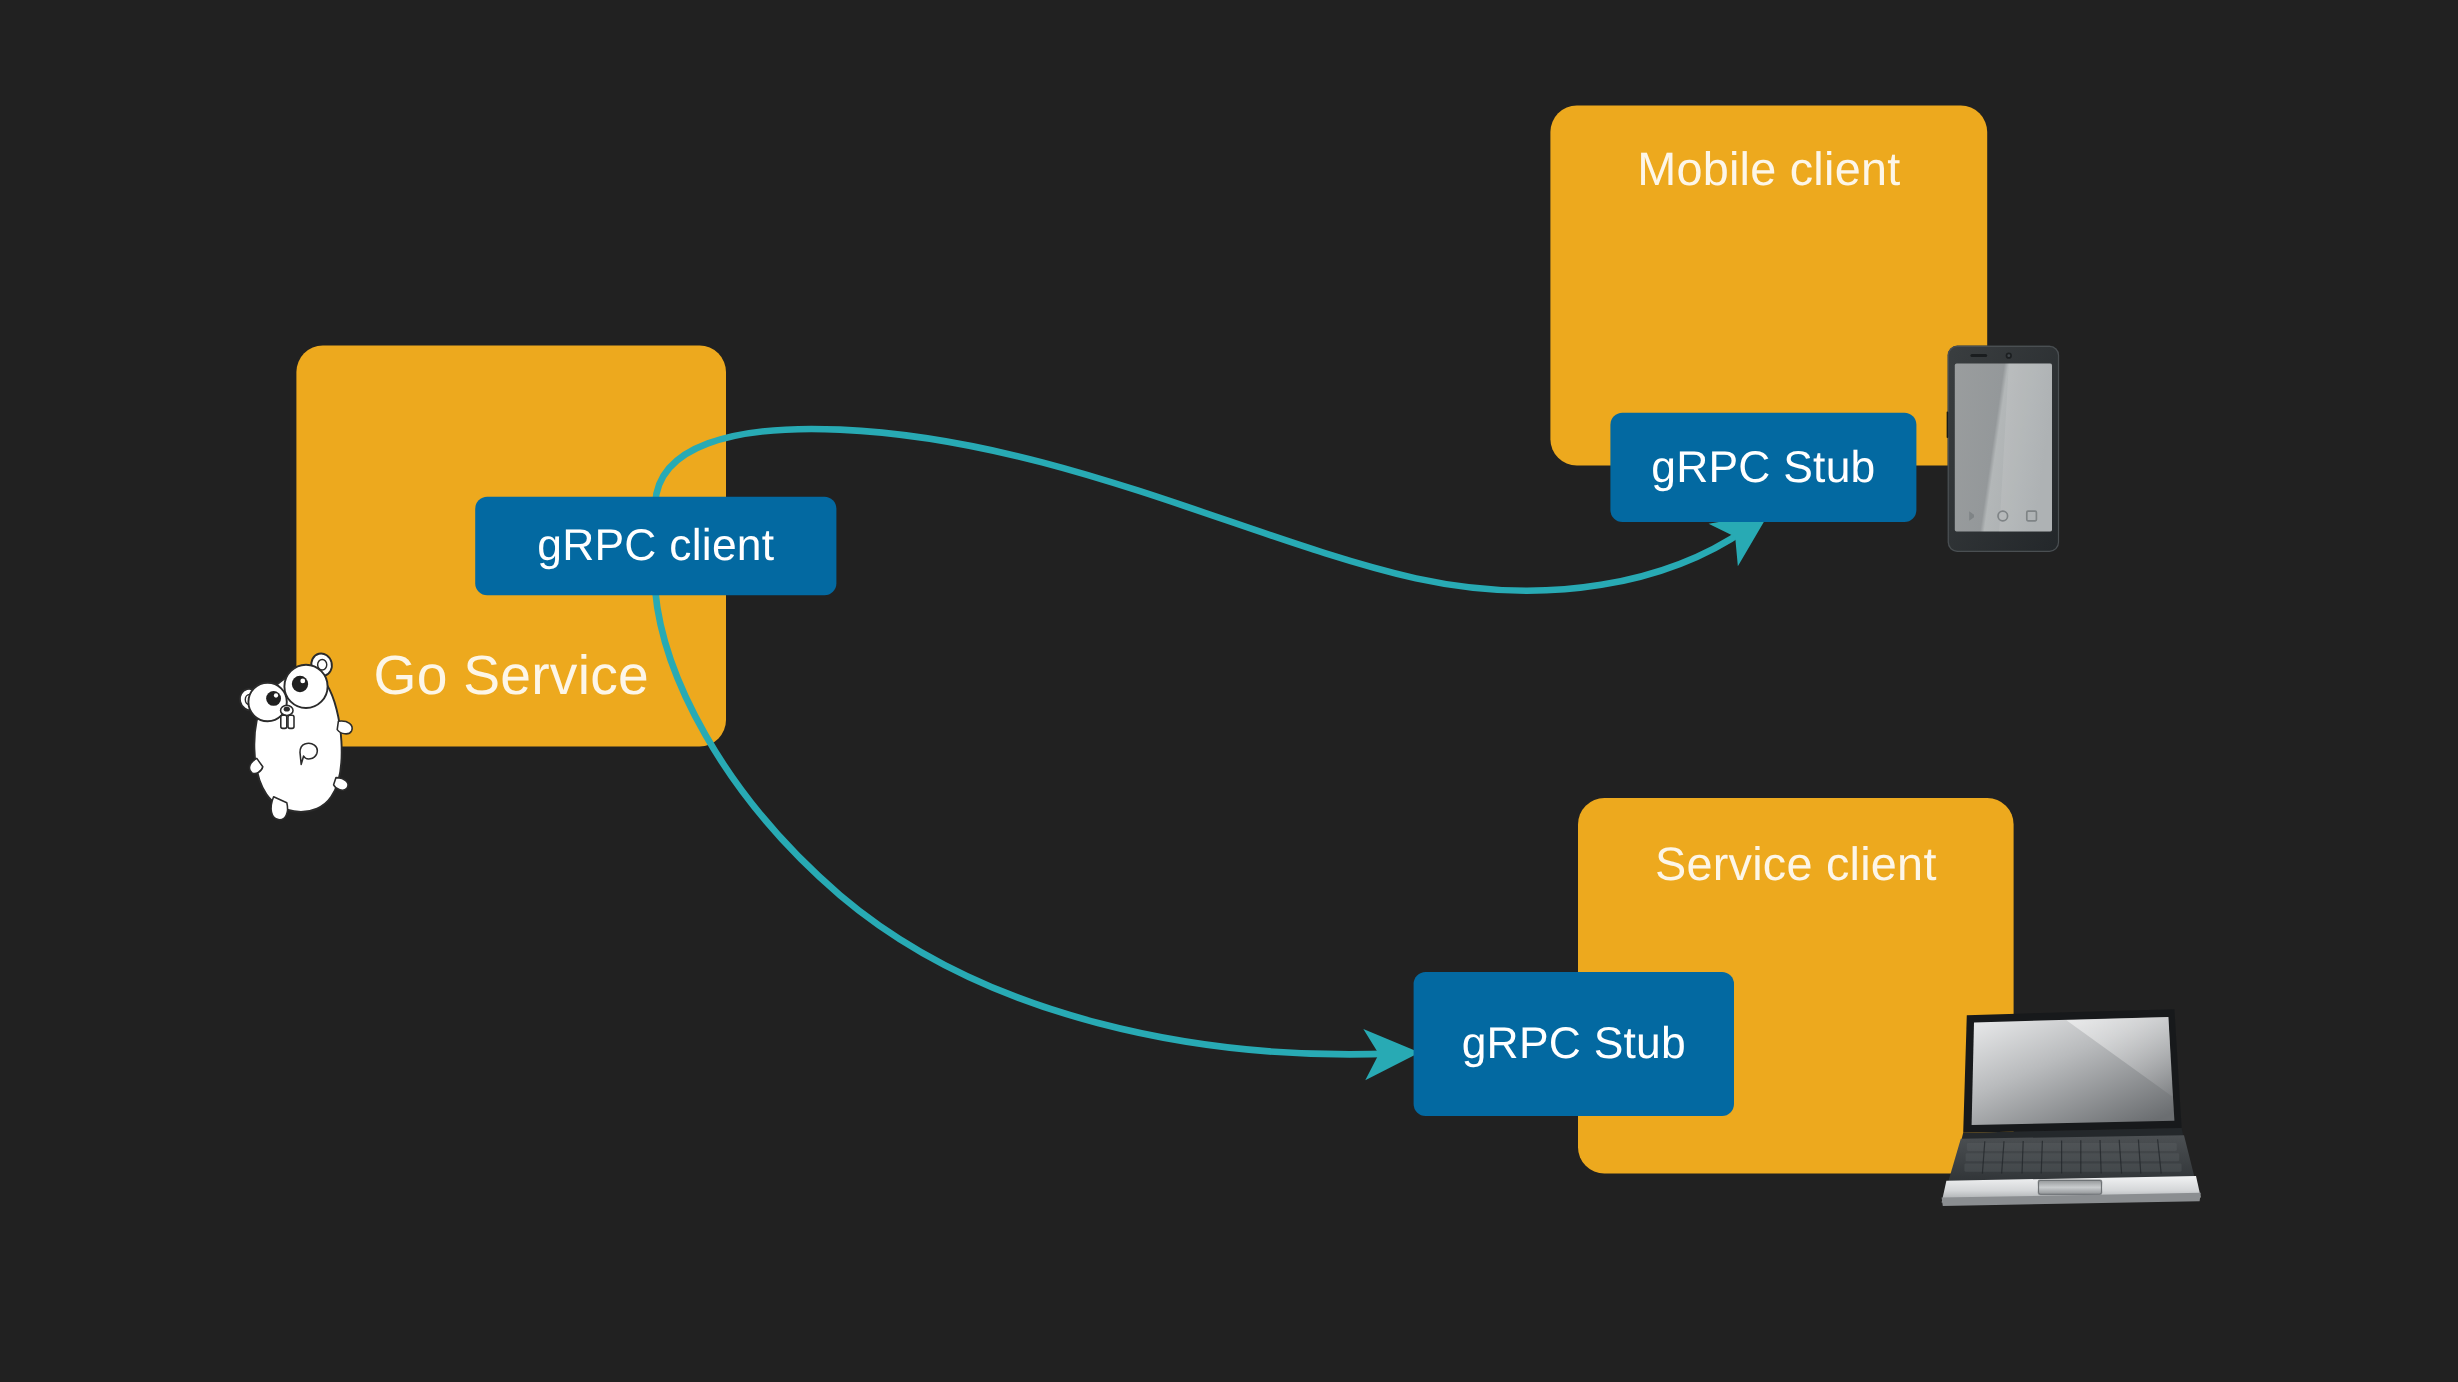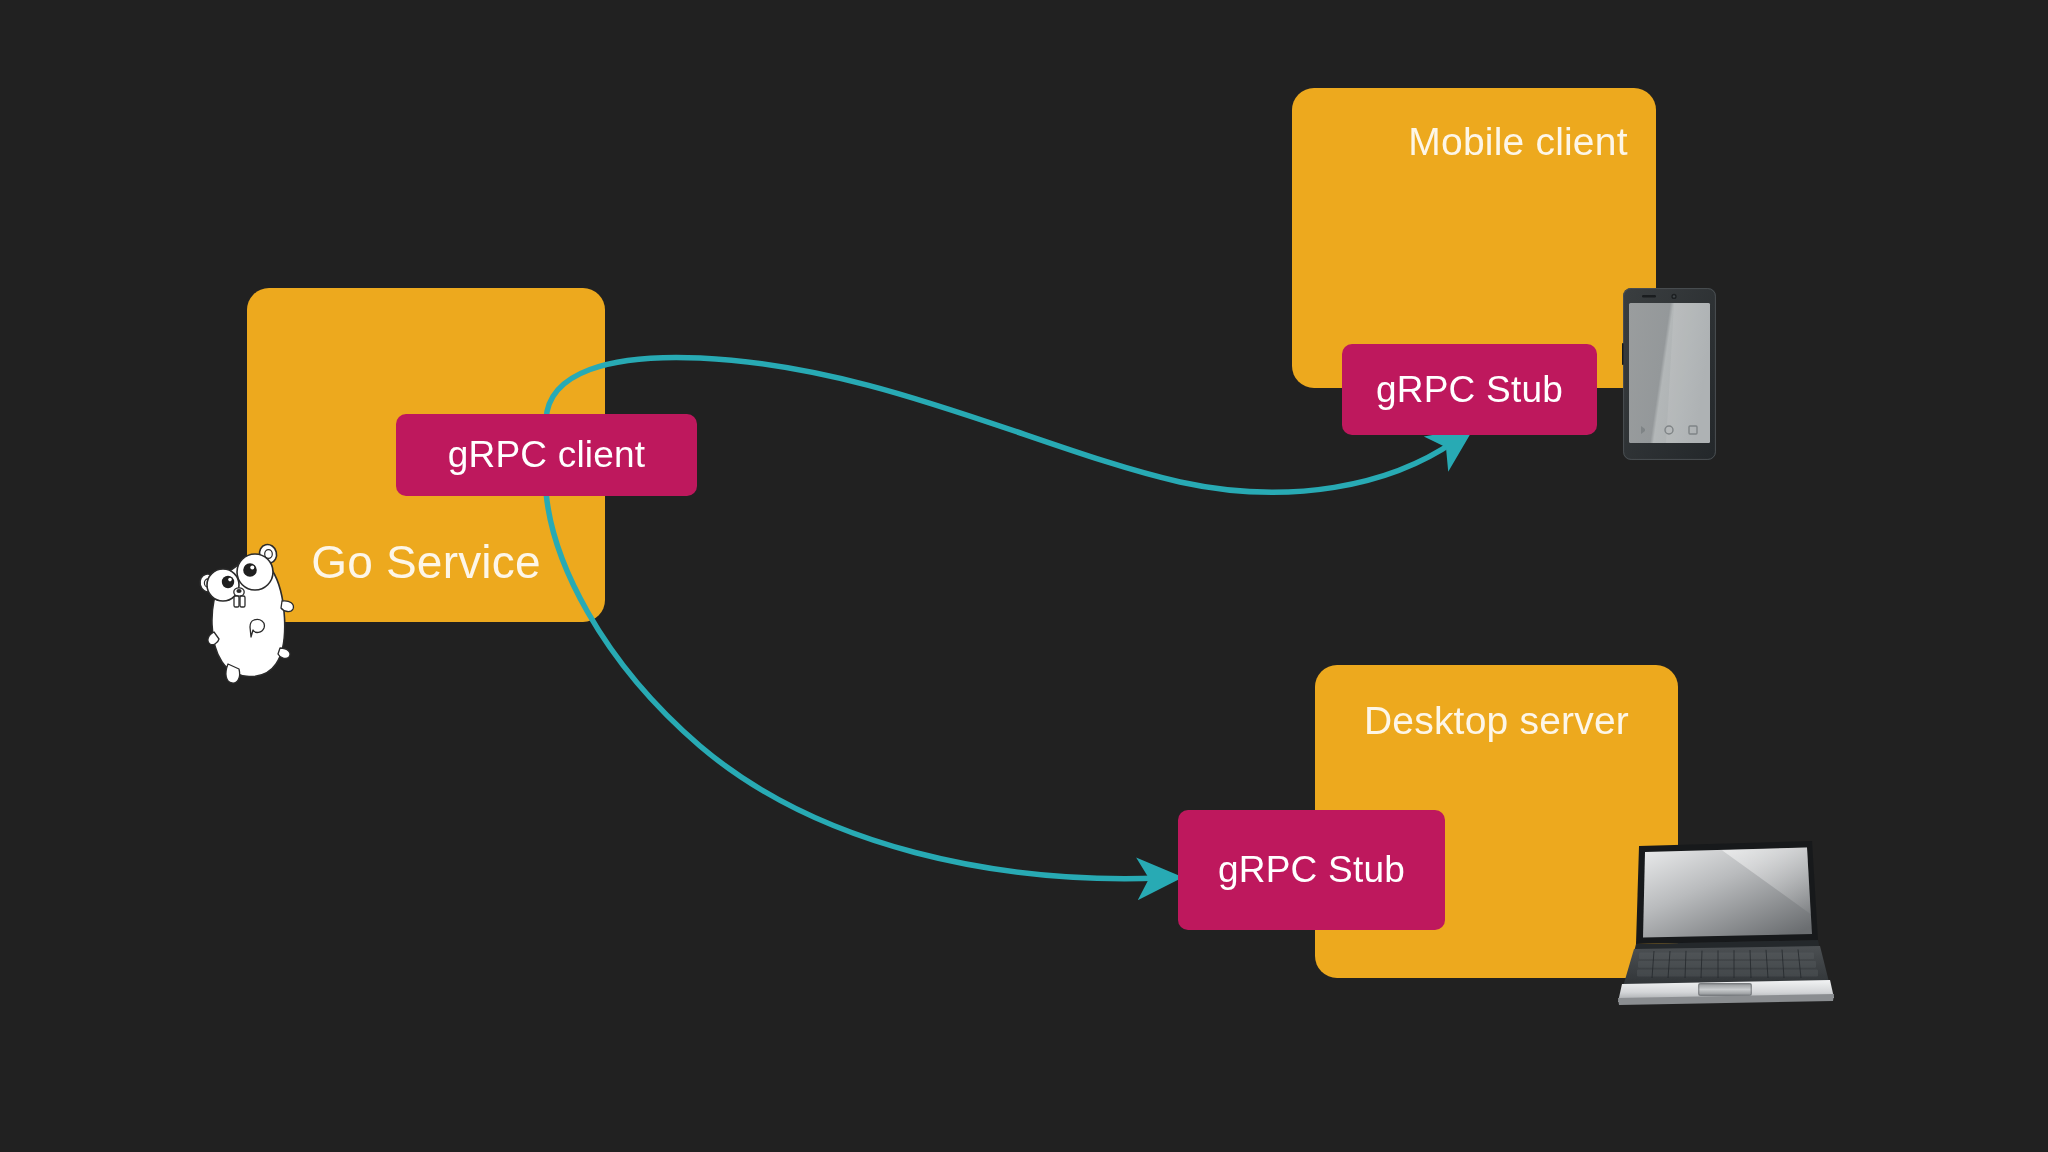--- a/index.html
+++ b/index.html
@@ -55,39 +55,38 @@
   #mobile-client-panel {
     left: 1292px;
     top: 88px;
     width: 364px;
     height: 300px;
   }
   #mobile-client-title {
     top: 120px;
     left: 1292px;
     width: 364px;
-    padding-left: 44px;
   }
 
   #desktop-client-panel {
     left: 1315px;
     top: 665px;
     width: 363px;
     height: 313px;
   }
   #desktop-client-title {
     top: 699px;
     left: 1315px;
     width: 363px;
   }
 
   
   .chip {
     position: absolute;
-    background: #be185d;
+    background: #0369a1;
     border-radius: 10px;
     display: flex;
     align-items: center;
     justify-content: center;
     box-sizing: border-box;
     text-align: right;
   }
   .chip-label {
     color: #ffffff;
     font-size: 37px;
@@ -173,21 +172,21 @@
 
     <path d="M 546,420 C 548,372 610,354 700,358 C 880,366 1040,450 1180,482 C 1290,506 1390,486 1455,441" fill="none" stroke="#28aab4" stroke-width="5.5" stroke-linecap="round" marker-end="url(#arrow-up)"></path>
 
     <path d="M 546,492 C 552,560 600,660 700,746 C 820,848 1000,884 1160,878" fill="none" stroke="#28aab4" stroke-width="5.5" stroke-linecap="round" marker-end="url(#arrow-right)"></path>
   </svg>
 
   <div class="panel-title" id="go-service-title">Go Service</div>
 
   <div class="panel-title" id="mobile-client-title">Mobile client</div>
 
-  <div class="panel-title" id="desktop-client-title">Desktop server</div>
+  <div class="panel-title" id="desktop-client-title">Service client</div>
 
   <div class="chip" id="grpc-server-chip">
     <span class="chip-label">gRPC client</span>
   </div>
 
   <div class="chip" id="mobile-stub-chip">
     <span class="chip-label">gRPC Stub</span>
   </div>
 
   <div class="chip" id="desktop-stub-chip">

